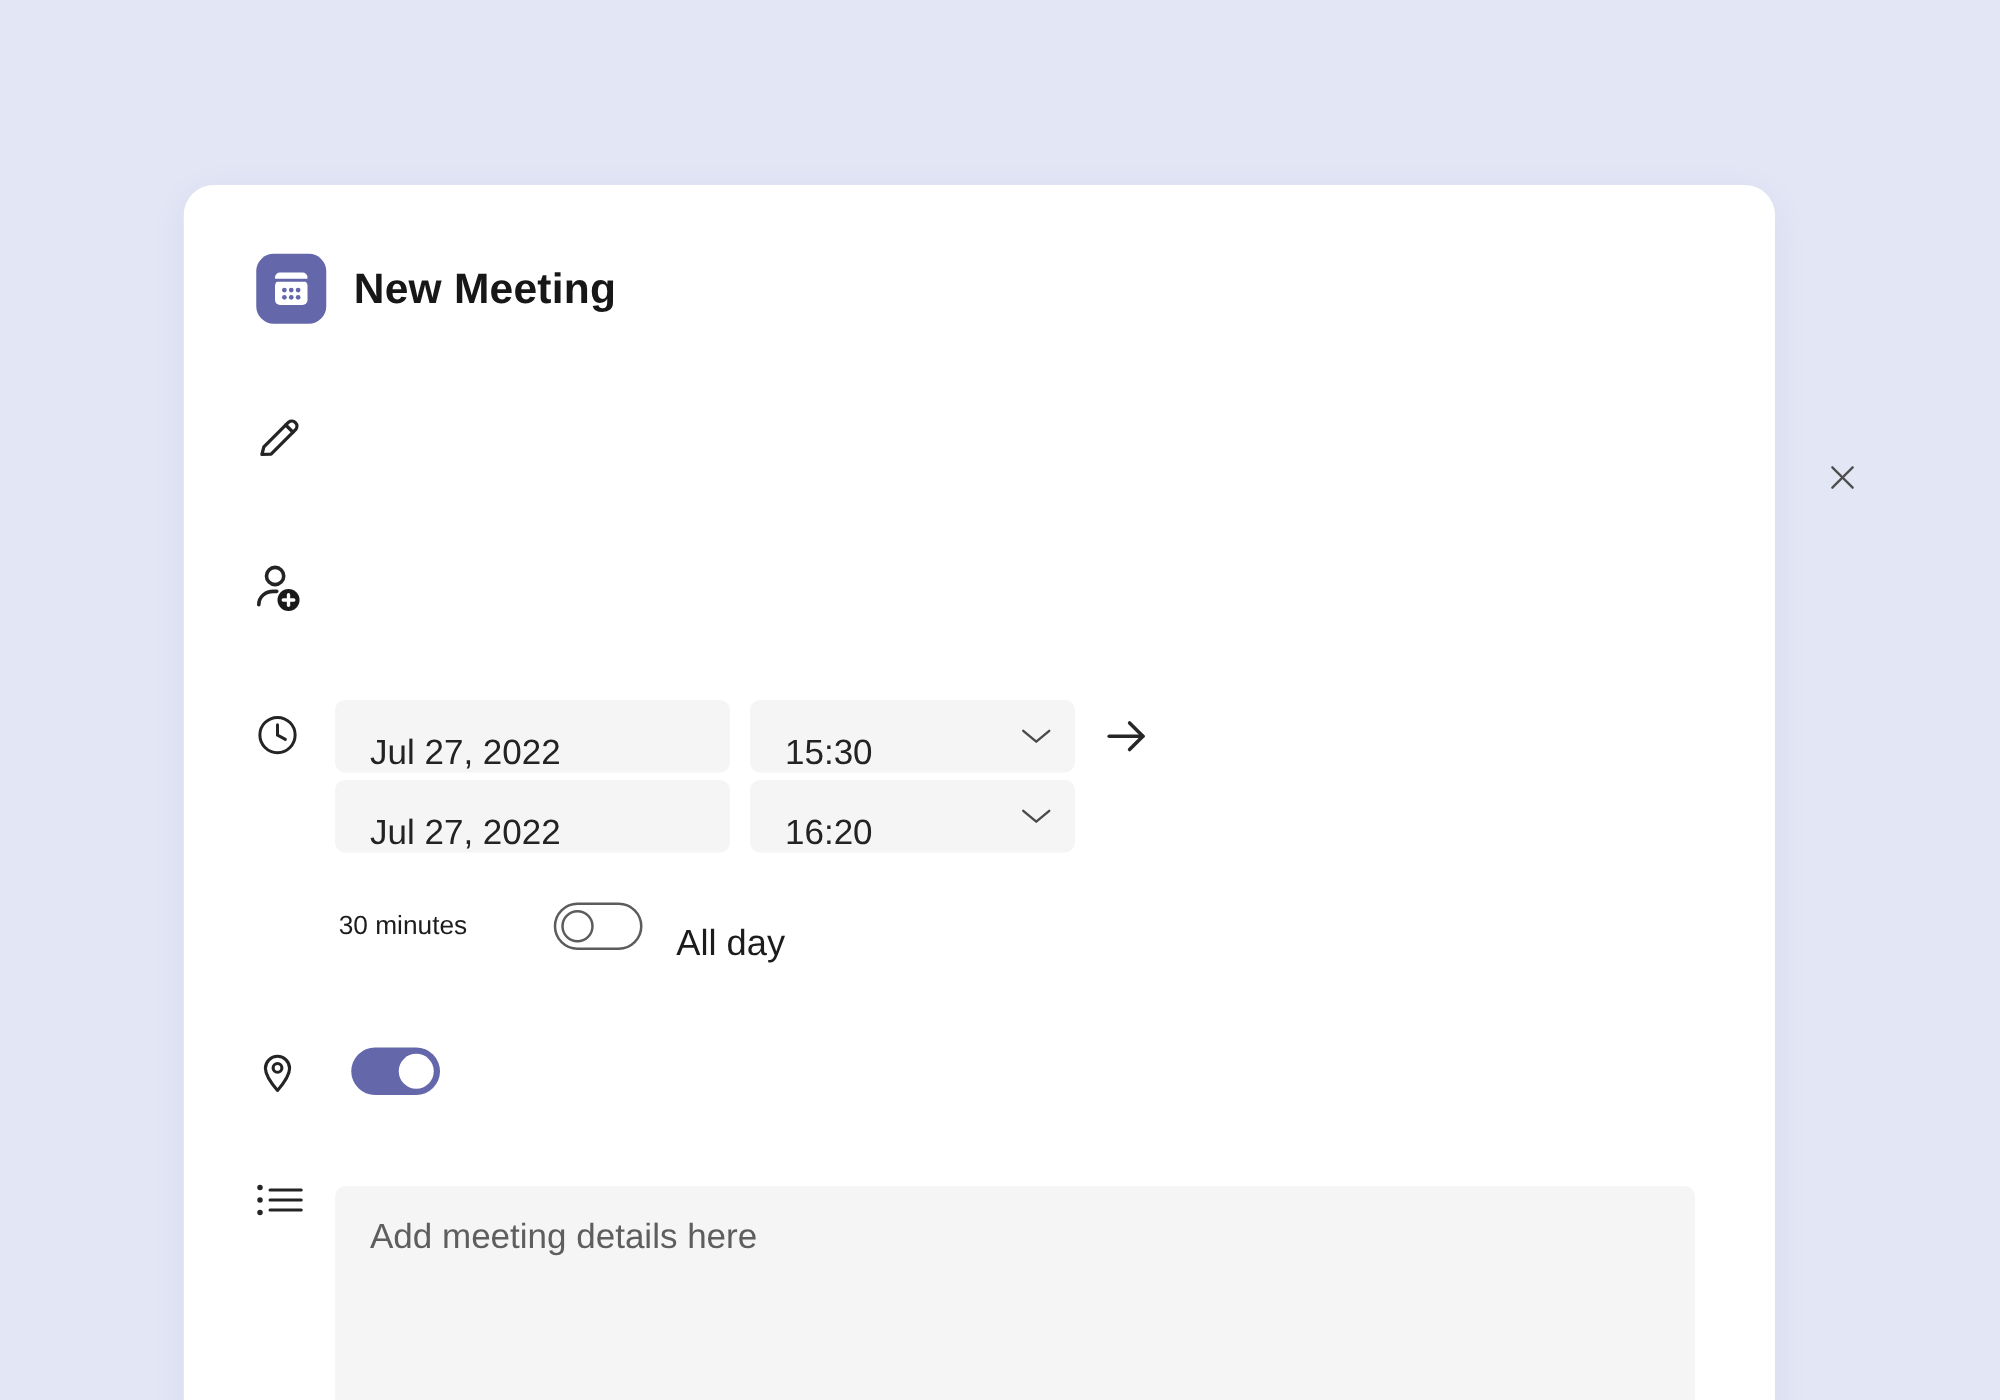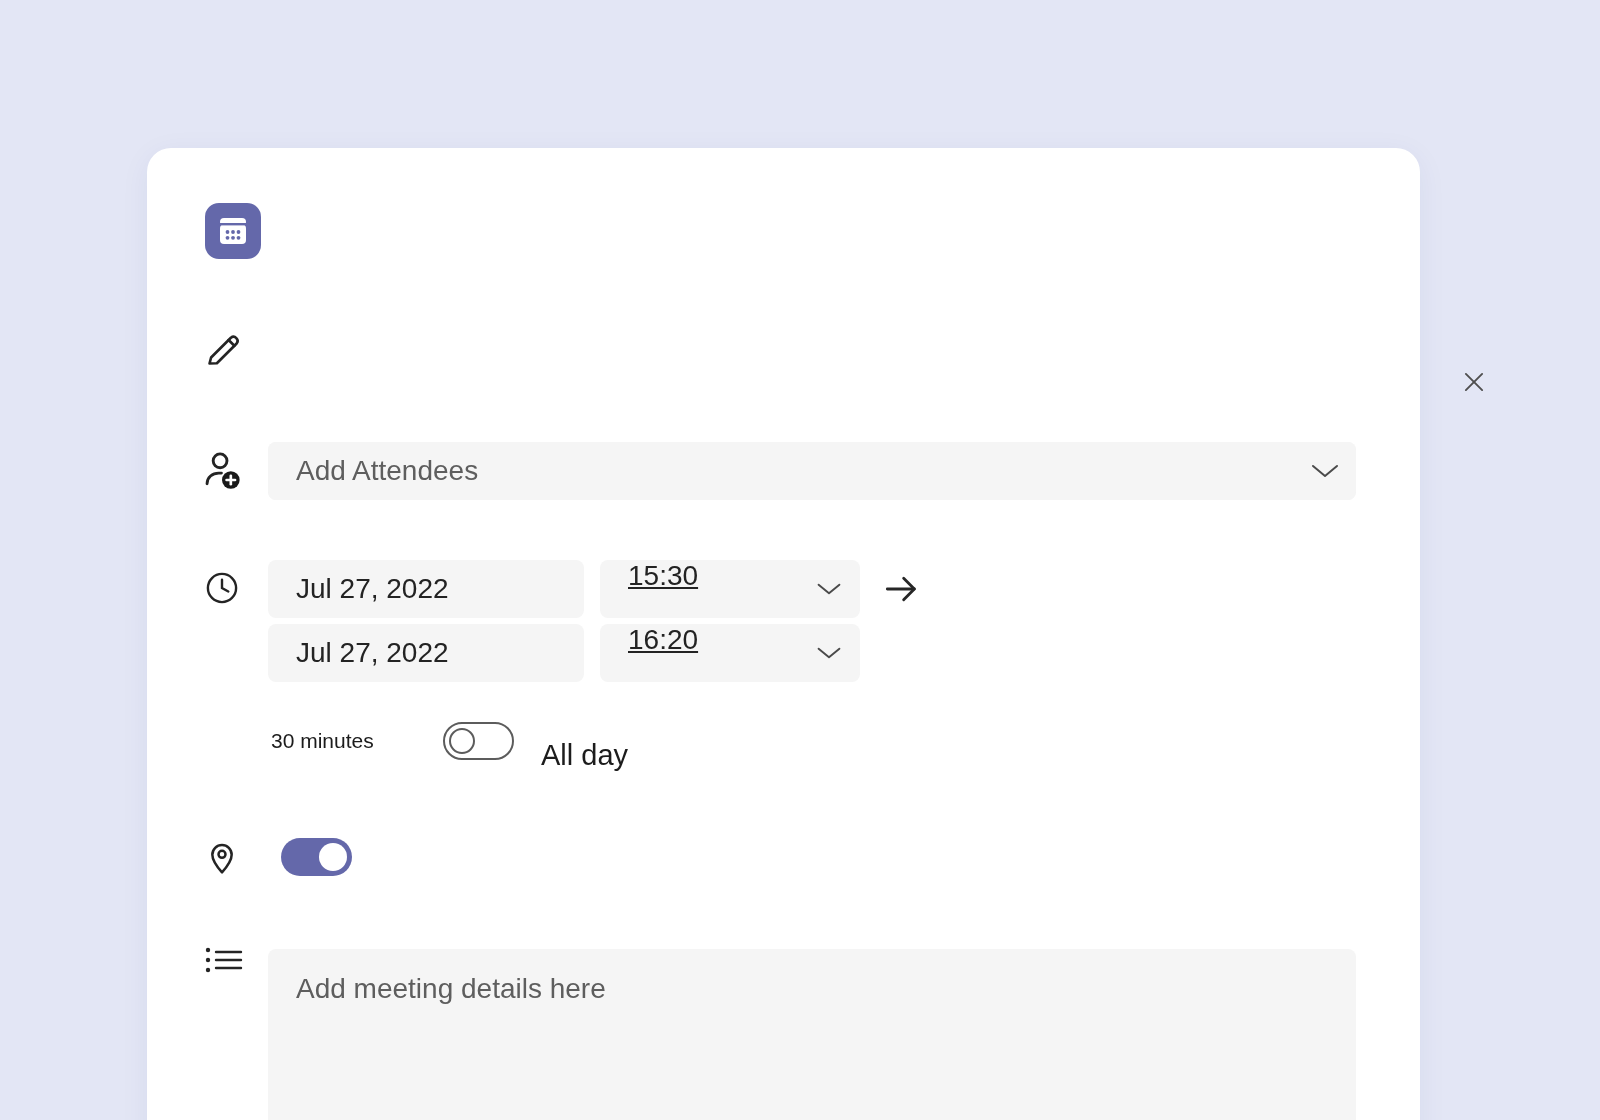--- a/index.html
+++ b/index.html
@@ -47,25 +47,25 @@
   input.fld::placeholder, textarea.fld::placeholder { color:#5e5e5e; opacity:1; }
   input.fld, textarea.fld { outline:none; }
   .title-input { position:absolute; left:121px; top:174px; width:1088px; height:58px; padding:0 28px; }
   .attendees-wrap { position:absolute; left:121px; top:294px; width:1088px; height:58px; }
   .attendees-input { width:100%; height:100%; padding:0 70px 0 28px; }
   .chev { position:absolute; top:50%; transform:translateY(-50%); }
   .chev-attendees { right:16px; }
   .chev-time { right:18px; }
   .datebox {
     position:absolute; width:316px; height:58px;
-    display:flex; align-items:center; padding:0 28px; cursor:pointer;
+    display:flex; align-items:flex-end; padding:0 28px; cursor:pointer;
   }
   .timebox {
     position:absolute; width:260px; height:58px;
-    display:flex; align-items:flex-start; padding:0 28px; cursor:pointer;text-decoration:underline;
+    display:flex; align-items:flex-end; padding:0 28px; cursor:pointer;
   }
   .pos-r1 { top:412px; } .pos-r2 { top:476px; }
   .pos-date { left:121px; } .pos-time { left:453px; }
   .arrow-icn { position:absolute; left:734px; top:421px; width:40px; height:40px;
     display:flex; align-items:center; justify-content:center; }
   
   .rowline { position:absolute; height:38px; display:flex; align-items:center; }
   .duration-lbl { left:124px; top:574px; font-size:21px; color:#1c1c1c; cursor:pointer; }
   .allday-lbl   { left:394px; top:574px; font-size:29px; color:#1c1c1c;margin-top:14px; }
   .teams-lbl    { left:232px; top:690px; font-size:29px; color:#1c1c1c; }
@@ -97,20 +97,21 @@
       <g fill="#6468aa">
         <circle cx="12.5" cy="19" r="1.9"></circle>
           <circle cx="18" cy="19" r="1.9"></circle>
           <circle cx="23.5" cy="19" r="1.9"></circle>
         <circle cx="12.5" cy="24.8" r="1.9"></circle>
           <circle cx="18" cy="24.8" r="1.9"></circle>
           <circle cx="23.5" cy="24.8" r="1.9"></circle>
       </g>
     </svg>
   </div>
+  <div class="dlg-title">New Meeting</div>
   <button class="close-btn">
     <svg width="30" height="30" viewBox="0 0 24 24">
       <line x1="5.5" y1="5.5" x2="18.5" y2="18.5" stroke="#4f4f4f" stroke-width="1.5" stroke-linecap="round"></line>
       <line x1="18.5" y1="5.5" x2="5.5" y2="18.5" stroke="#4f4f4f" stroke-width="1.5" stroke-linecap="round"></line>
     </svg>
   </button>
 
   <span class="icn icn-pencil">
     <svg width="42" height="42" viewBox="0 0 24 24" fill="none" stroke="#242424" stroke-width="1.5" stroke-linejoin="round" stroke-linecap="round">
       <path d="M4.3 19.7 L5.2 16.3 L16.5 5 a2.35 2.35 0 0 1 3.3 3.3 L8.5 19.6 L4.3 19.7 Z"></path>
@@ -120,26 +121,20 @@
 
   <span class="icn icn-person">
     <svg width="46" height="46" viewBox="0 0 24 24">
       <circle cx="11" cy="7.2" r="3.6" fill="none" stroke="#242424" stroke-width="1.5"></circle>
       <path d="M4.2 19.2 c0-3.4 2.8-5.6 6.1-5.6 l1.4 0" fill="none" stroke="#242424" stroke-width="1.5" stroke-linecap="round"></path>
       <circle cx="16.6" cy="17.2" r="4.6" fill="#1a1a1a"></circle>
       <line x1="16.6" y1="15" x2="16.6" y2="19.4" stroke="#fff" stroke-width="1.4" stroke-linecap="round"></line>
       <line x1="14.4" y1="17.2" x2="18.8" y2="17.2" stroke="#fff" stroke-width="1.4" stroke-linecap="round"></line>
     </svg>
   </span>
-  <div class="attendees-wrap fld">
-    <input class="fld attendees-input" type="text" placeholder="Add Attendees" style="">
-    <svg class="chev chev-attendees" width="30" height="18" viewBox="0 0 30 18">
-      <polyline points="3,4 15,14 27,4" fill="none" stroke="#4a4a4a" stroke-width="2" stroke-linecap="round" stroke-linejoin="round"></polyline>
-    </svg>
-  </div>
 
   <span class="icn icn-clock">
     <svg width="36" height="36" viewBox="0 0 24 24" fill="none" stroke="#242424" stroke-width="1.6" stroke-linecap="round">
       <circle cx="12" cy="12" r="9.4"></circle>
       <polyline points="12,6.5 12,12 16.2,14.3"></polyline>
     </svg>
   </span>
 
   <div class="fld datebox pos-date pos-r1">
     <span>Jul 27, 2022</span>

